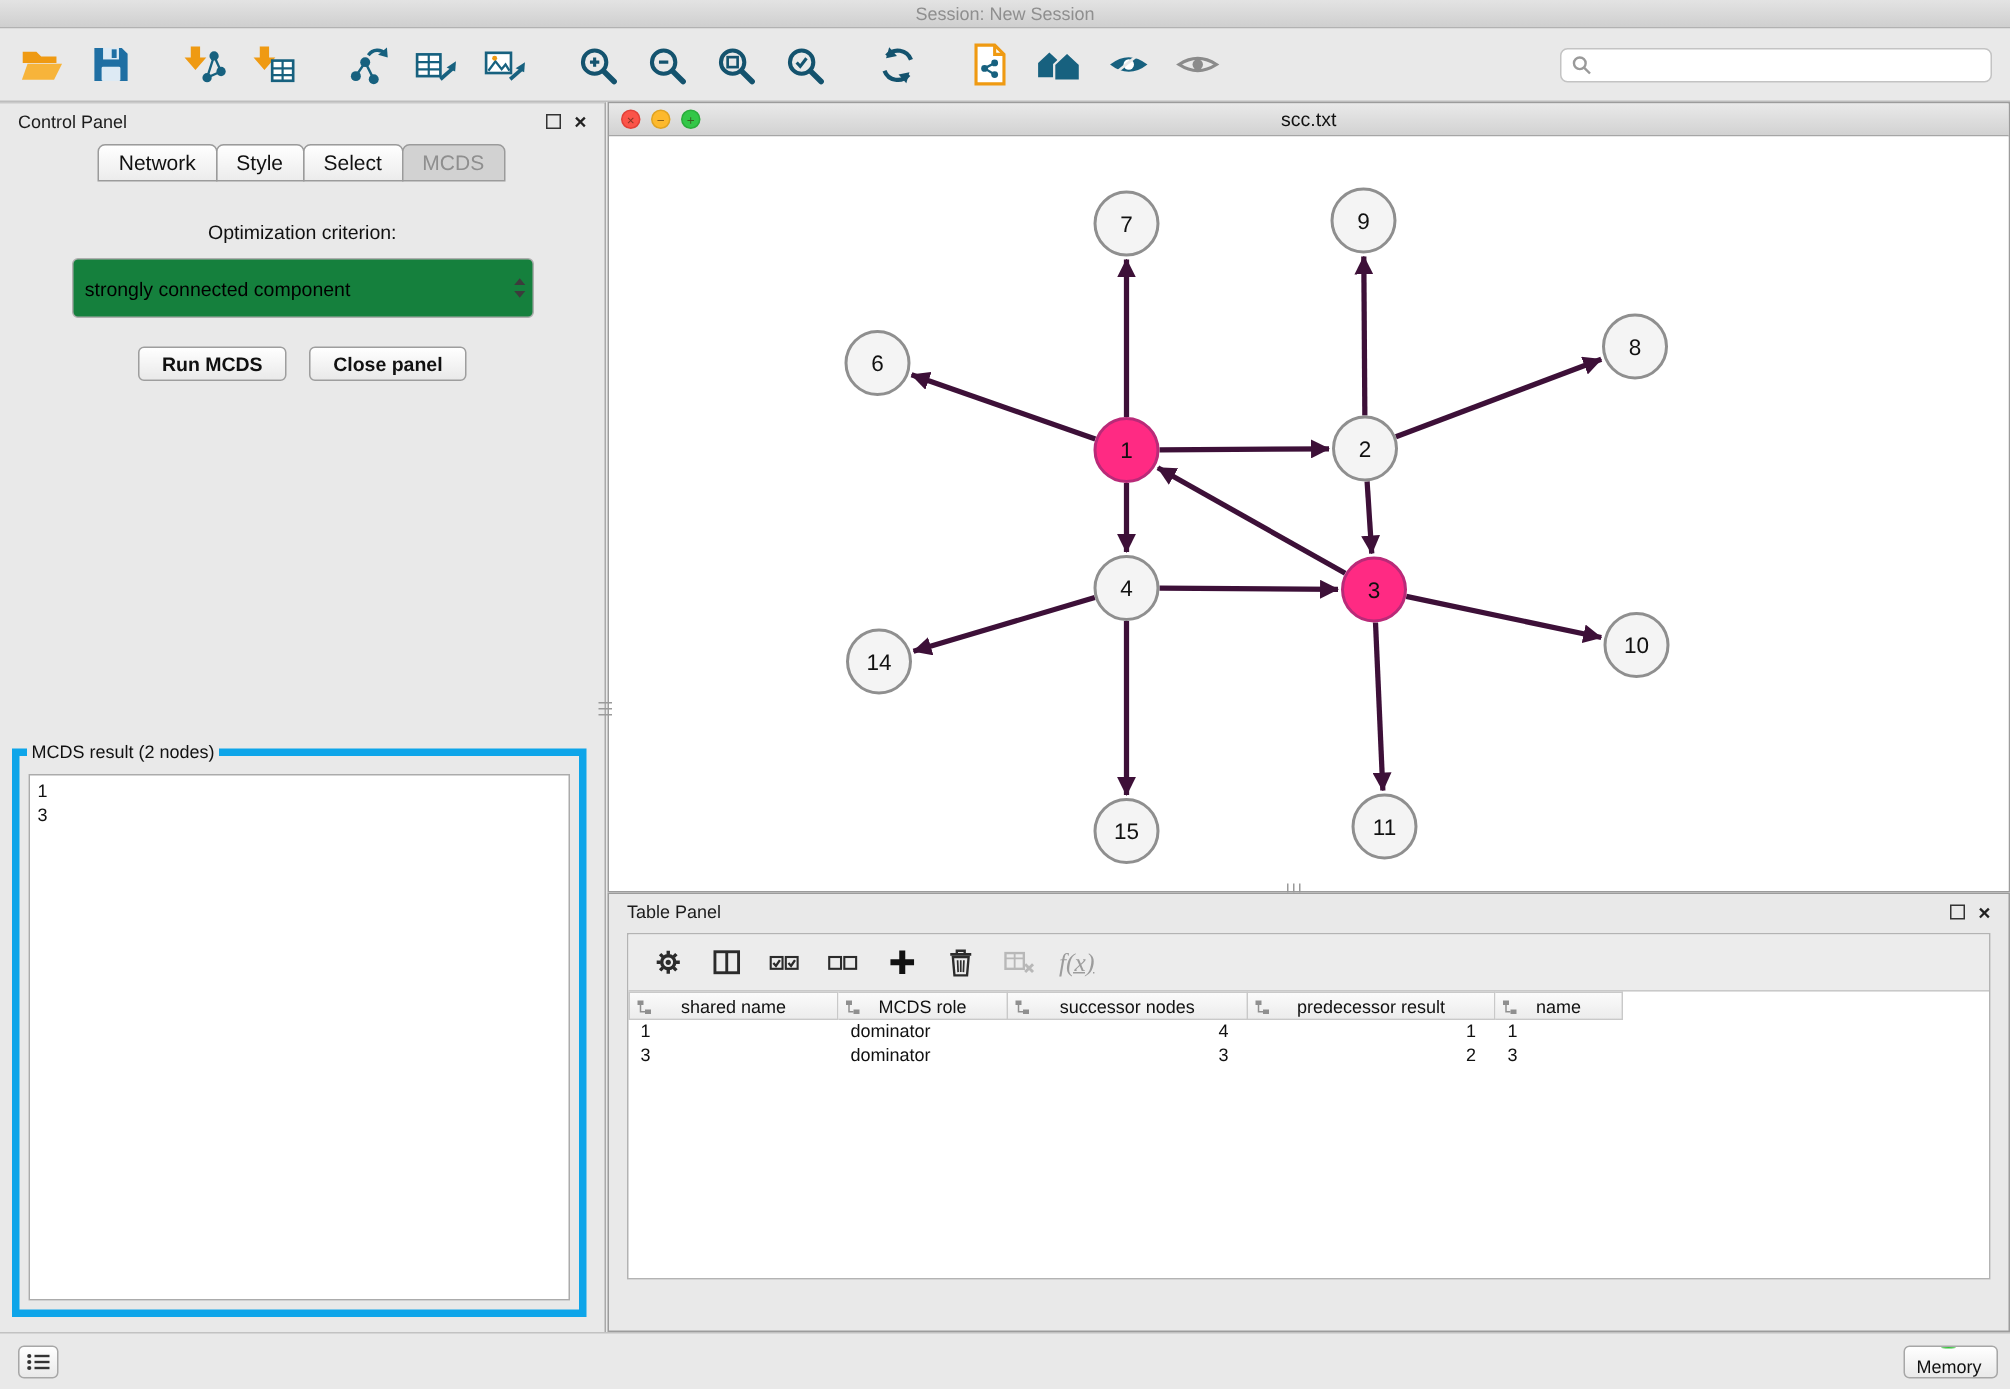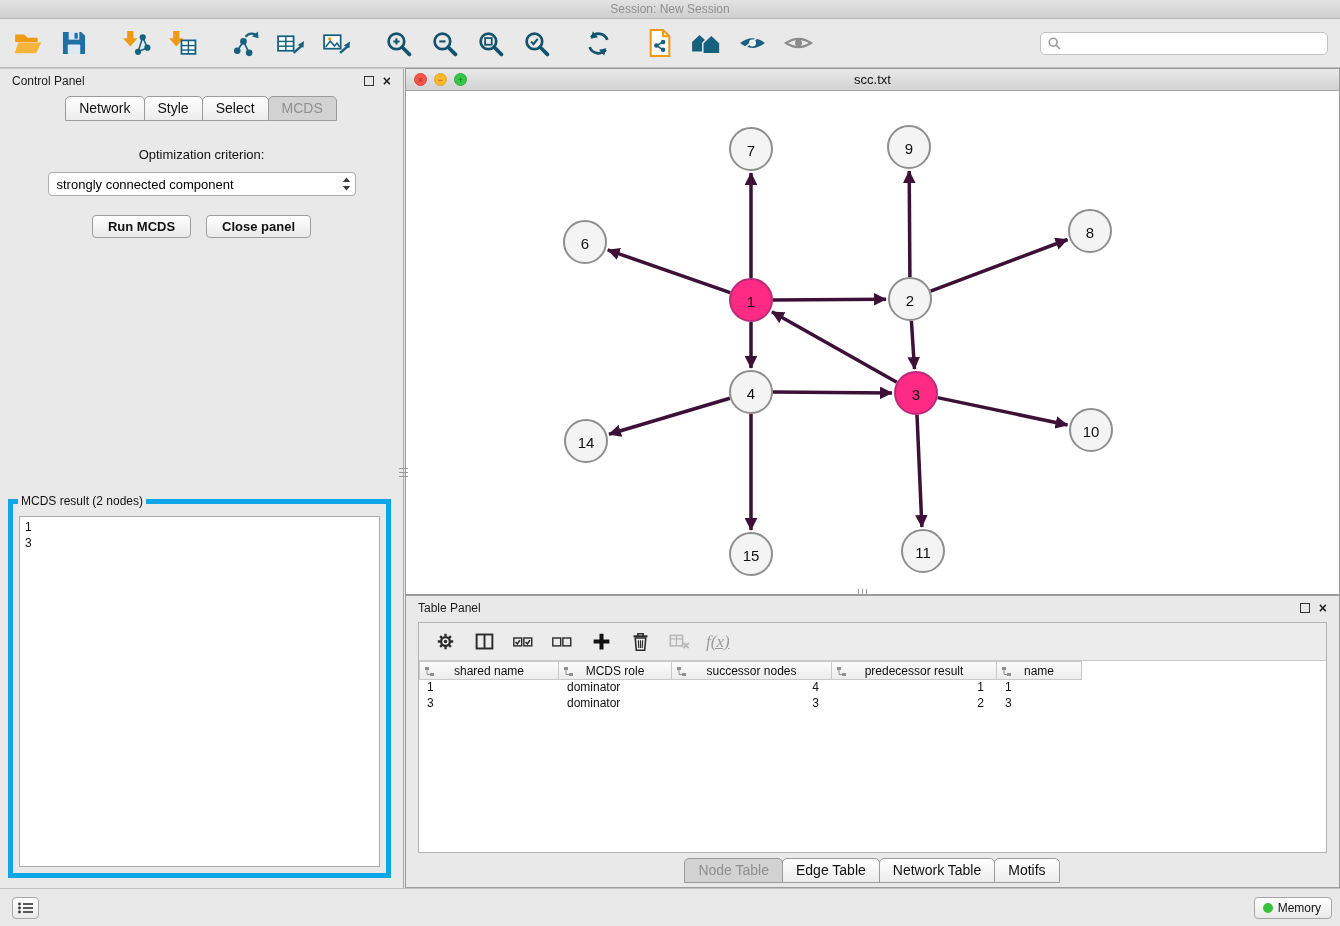--- a/index.html
+++ b/index.html
@@ -45,21 +45,21 @@
   .tabbar { display:flex; justify-content:center; margin-top:3px; }
   .tab {
     padding:3px 13px 4px; font-size:14px; color:#111;
     background:linear-gradient(#ffffff,#ececec);
     border:1px solid #9b9b9b; margin-left:-1px;
     border-radius:5px 5px 0 0; cursor:pointer; white-space:nowrap;
   }
   .tab.active { background:#d2d2d2; color:#8f8f8f; }
   .opt-label { text-align:center; font-size:13px; color:#111; margin-top:26px; }
   .dropdown {
-    margin:10px auto 0; width:308px; height:24px; background:#ffffff;
+    margin:10px auto 0; width:308px; height:40px; background:#15803d;
     border:1px solid #aeaeae; border-radius:4px;
     display:flex; align-items:center; padding:0 4px 0 8px; font-size:13px; cursor:pointer;
   }
   .dropdown .dd-arrows { margin-left:auto; }
   .btnrow { display:flex; justify-content:center; gap:15px; margin-top:19px; }
   .btn {
     font-size:13px; color:#111; padding:3px 15px; cursor:pointer;
     background:linear-gradient(#ffffff,#e9e9e9);
     border:1px solid #9e9e9e; border-radius:4px;
     font-family:"Liberation Sans",sans-serif;
@@ -141,20 +141,21 @@
     position:absolute; left:12px; top:8px; width:27px; height:22px;
     background:linear-gradient(#ffffff,#e9e9e9); border:1px solid #a7a7a7;
     border-radius:4px; display:flex; align-items:center; justify-content:center; cursor:pointer;
   }
   .memory-btn {
     position:absolute; right:8px; top:8px; height:22px;
     background:linear-gradient(#ffffff,#e9e9e9); border:1px solid #a7a7a7;
     border-radius:4px; display:flex; align-items:center; gap:5px;
     font-size:12px; color:#111; padding:0 10px 0 8px; cursor:pointer;
     font-family:"Liberation Sans",sans-serif;
+    flex-direction:column;
   }
   .memory-dot { width:10px; height:10px; border-radius:50%; background:#35c13a; }
 </style>
 </head>
 <body>
 
 <div class="titlebar">
   <span>Session: New Session</span>
 </div>
 
@@ -522,26 +523,20 @@
       <div class="td l c4">1</div>
     </div>
     <div class="trow">
       <div class="td l c0">3</div>
       <div class="td l c1">dominator</div>
       <div class="td r c2">3</div>
       <div class="td r c3">2</div>
       <div class="td l c4">3</div>
     </div>
   </div>
-  <div class="tp-tabs">
-    <div class="tab active">Node Table</div>
-    <div class="tab">Edge Table</div>
-    <div class="tab">Network Table</div>
-    <div class="tab">Motifs</div>
-  </div>
 </div>
 
 <div class="statusbar">
   <button class="list-btn">
     <svg width="16" height="12" viewBox="0 0 16 12">
       <g stroke="#333" stroke-width="1.6">
         <line x1="5" y1="2" x2="15" y2="2"></line>
           <line x1="5" y1="6" x2="15" y2="6"></line>
           <line x1="5" y1="10" x2="15" y2="10"></line>
       </g>

